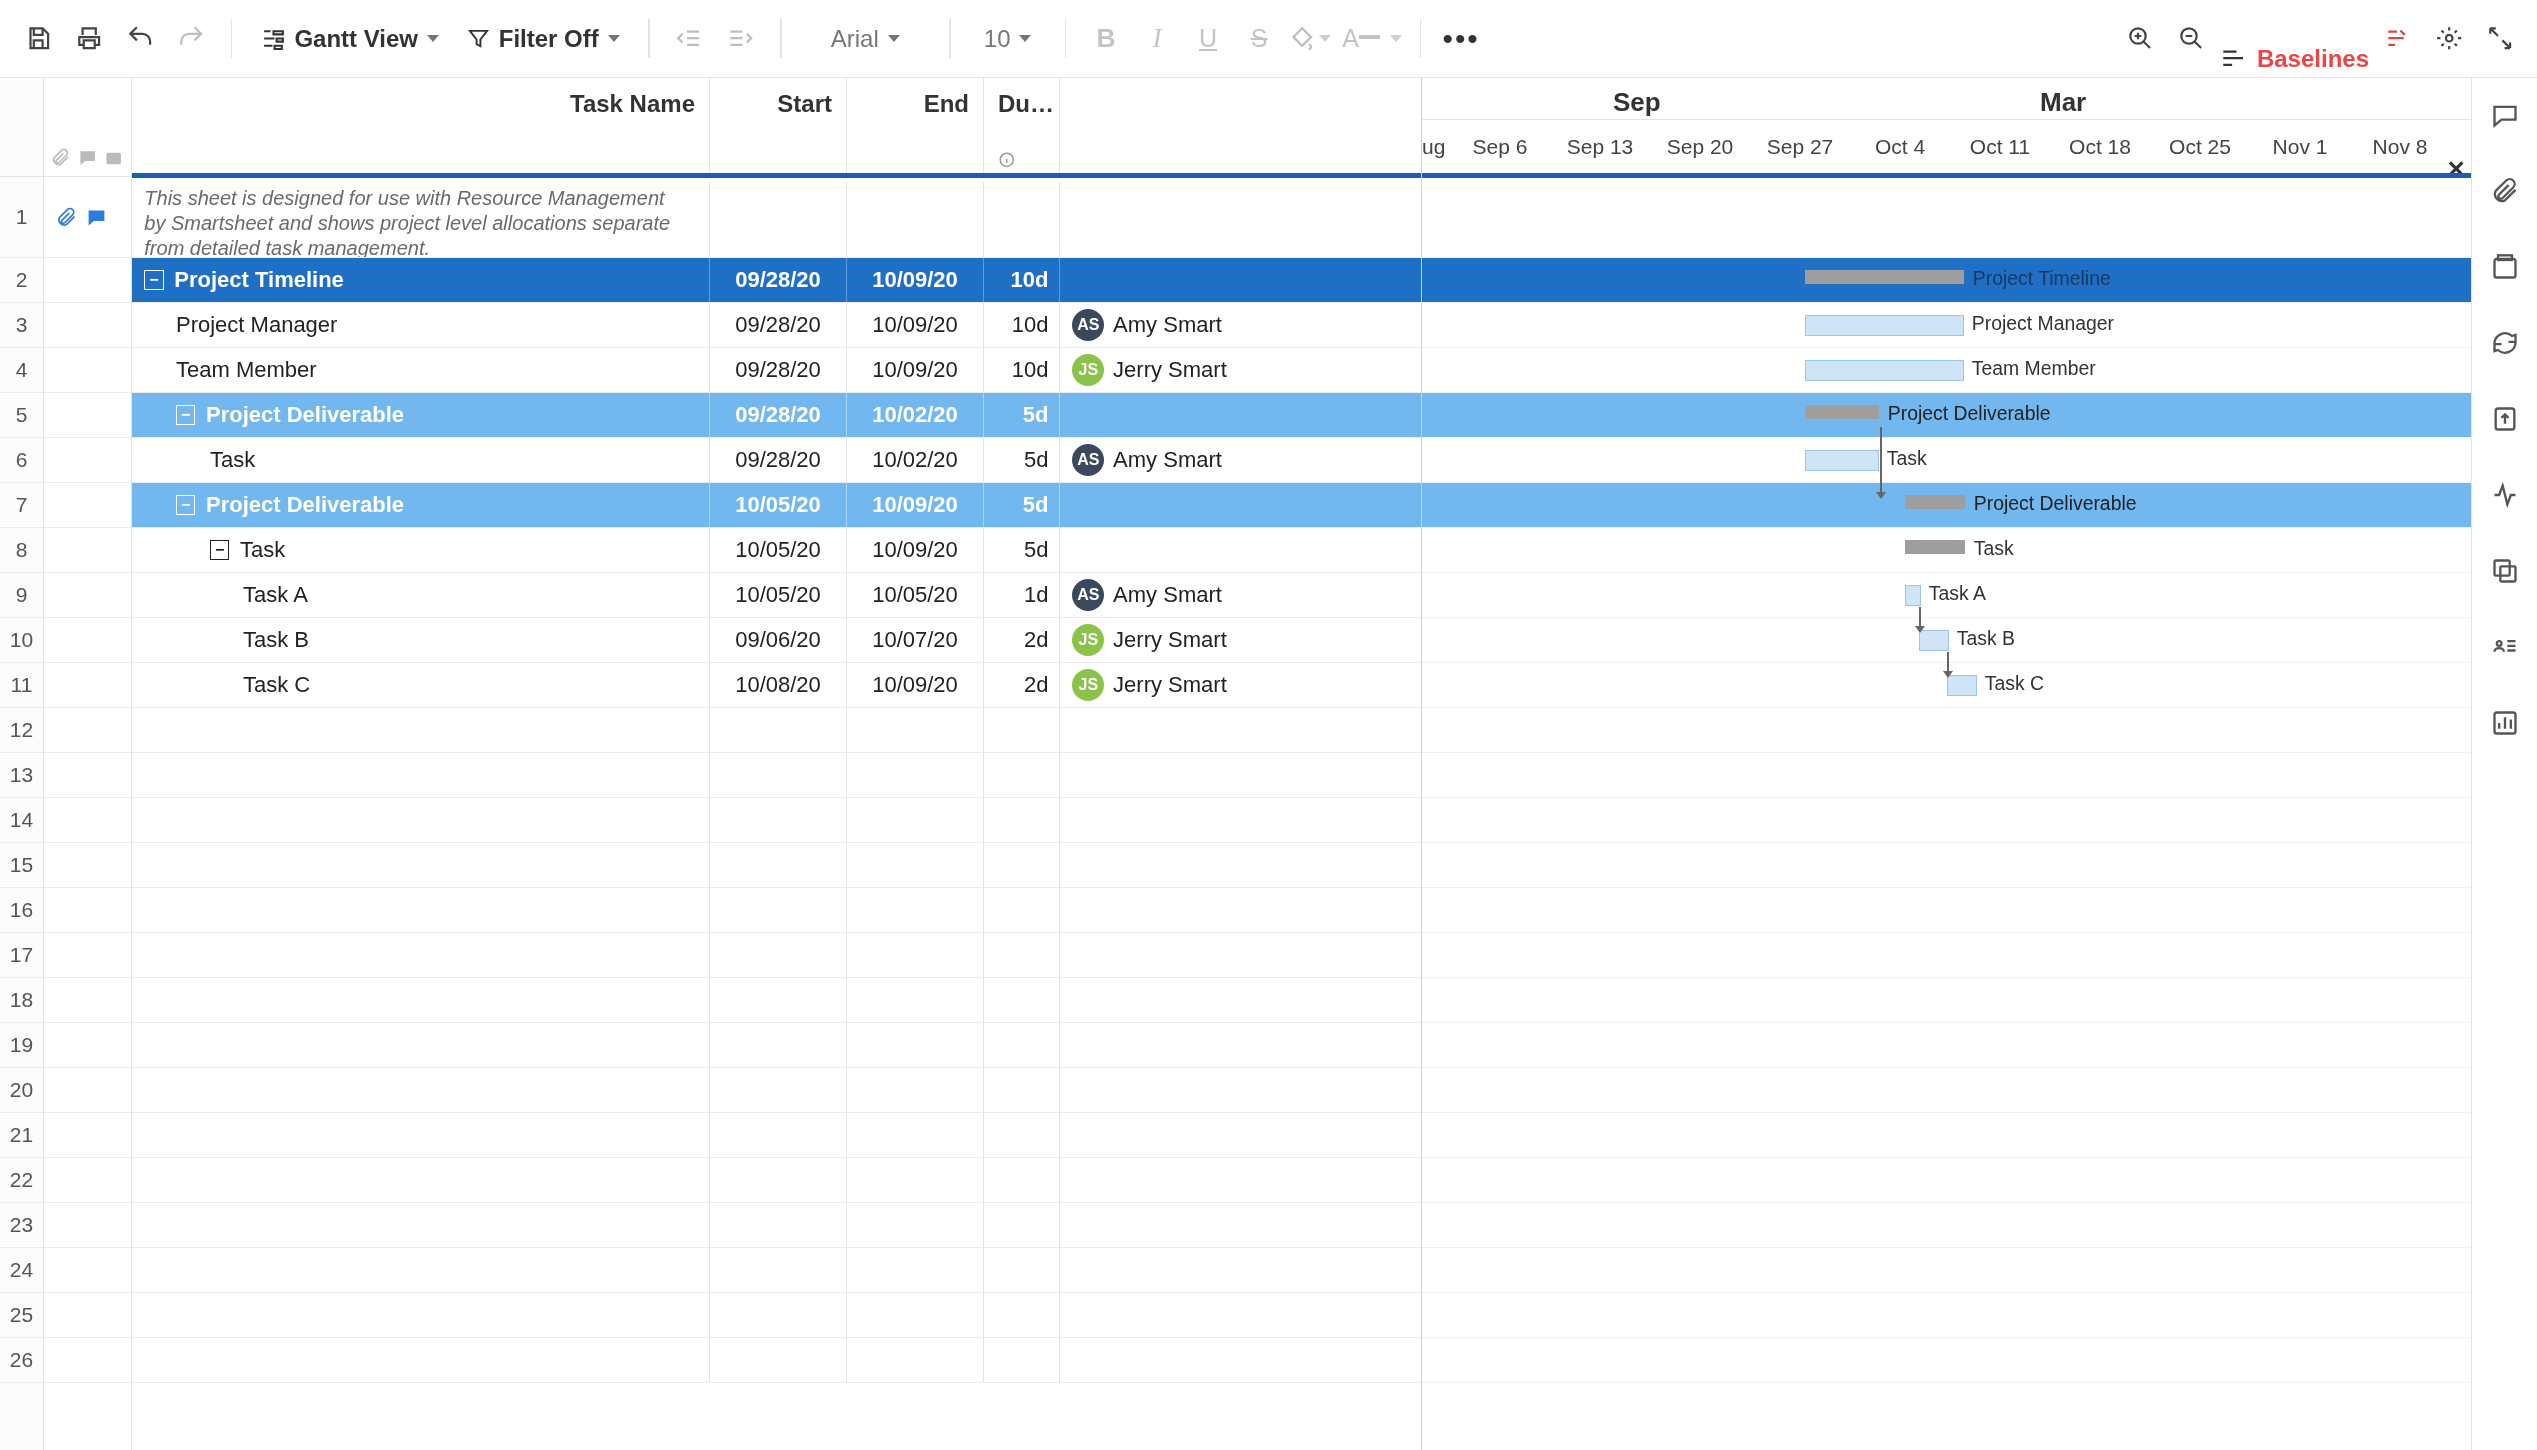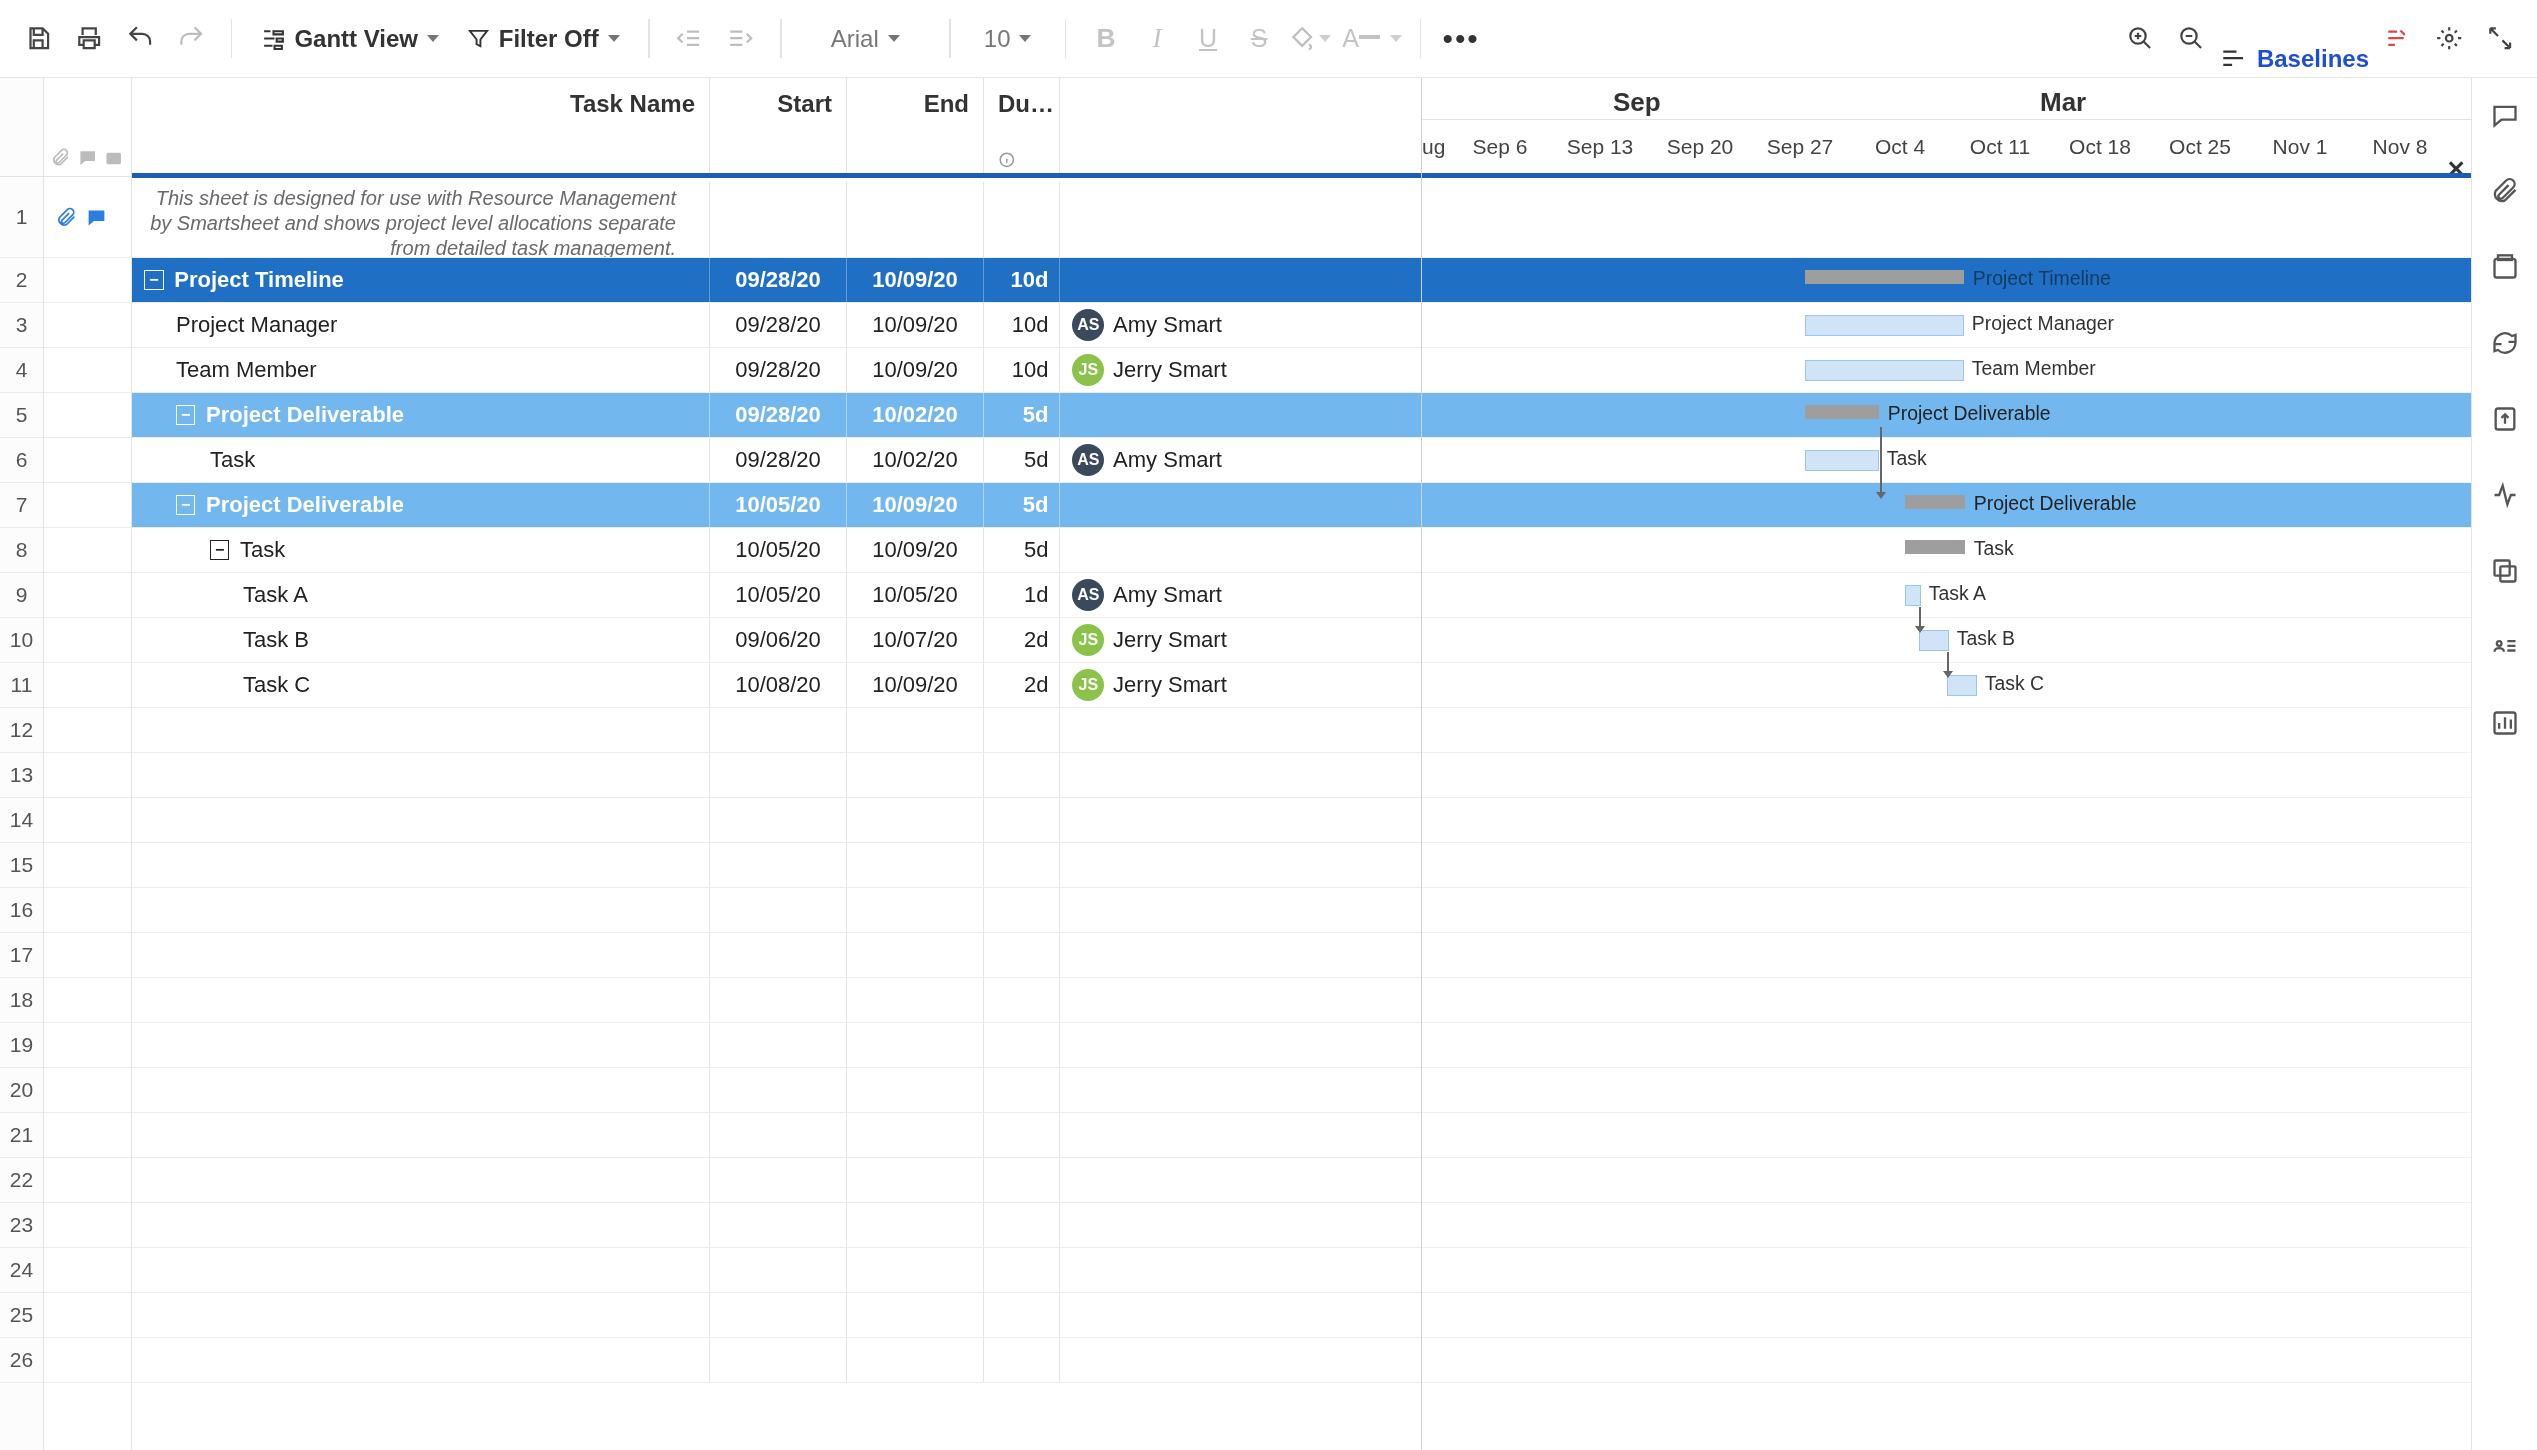--- a/index.html
+++ b/index.html
@@ -9,21 +9,21 @@
 .toolbar{height:78px;display:flex;align-items:center;padding:0 16px;border-bottom:1.8px solid #e5e5e5;gap:7px;}
 .t-sep{width:1.8px;height:39px;background:#e3e3e3;margin:0 10.6px;}
 .t-btn{height:44px;min-width:44px;display:flex;align-items:center;justify-content:center;color:#444;border-radius:3.5px;cursor:pointer;}
 .t-btn.disabled{opacity:.35;cursor:default;}
 .t-btn svg{width:26.4px;height:26.4px;stroke:#444;fill:none;stroke-width:2;}
 .t-drop{display:flex;align-items:center;gap:8.8px;padding:0 10.6px;border-radius:3.5px;}
 .t-drop .label{font-size:24px;font-weight:700;color:#333;}
 .t-drop .label.light{font-weight:400;color:#777;}
 .caret{width:0;height:0;border-left:6.2px solid transparent;border-right:6.2px solid transparent;border-top:7px solid #767676;}
 .toolbar-spacer{flex:1;}
-.baselines{display:flex;align-items:center;gap:10.6px;font-size:24px;font-weight:700;color:#1d4ed8;margin-top:40px;}
+.baselines{display:flex;align-items:center;gap:10.6px;font-size:24px;font-weight:700;color:#ef4444;margin-top:40px;}
 .baselines svg{width:26.4px;height:26.4px;stroke:#333;fill:none;stroke-width:2;}
 
 
 .main{display:flex;height:calc(100% - 78px);}
 .grid-area{width:1422px;display:flex;border-right:1.8px solid #d0d0d0;position:relative;}
 .gantt-area{flex:1;position:relative;overflow:hidden;}
 .side-rail{width:67px;border-left:1.8px solid #e3e3e3;display:flex;flex-direction:column;align-items:center;padding-top:17.6px;gap:37px;}
 .side-rail .rail-btn{width:39px;height:39px;display:flex;align-items:center;justify-content:center;color:#555;cursor:pointer;}
 .side-rail .rail-btn svg{width:28px;height:28px;stroke:#555;fill:none;stroke-width:2;}
 
@@ -53,21 +53,21 @@
 .data-body{flex:1;overflow:hidden;}
 .drow{height:45px;display:flex;align-items:center;border-bottom:0.9px solid #ececec;font-size:22px;color:#222;}
 .drow.first{height:81px;align-items:flex-start;padding-top:5.3px;}
 .drow .cell{border-right:1.8px solid #e3e3e3;height:100%;display:flex;align-items:center;padding:0 12.3px;overflow:hidden;white-space:nowrap;}
 .drow .cell.task{width:578px;}
 .drow .cell.start{width:137px;justify-content:center;}
 .drow .cell.end{width:137px;justify-content:center;}
 .drow .cell.dur{width:76px;justify-content:flex-end;padding-right:10.6px;}
 .drow .cell.ass{width:222px;border-right:none;gap:8.8px;}
 .drow.first .cell{align-items:flex-start;padding-top:3.5px;}
-.drow.first .cell.task{font-style:italic;color:#6a6a6a;font-size:20px;line-height:1.25;white-space:normal;padding-right:33px;text-align:right;}
+.drow.first .cell.task{font-style:italic;color:#6a6a6a;font-size:20px;line-height:1.25;white-space:normal;padding-right:33px;}
 
 .drow.parent-dark{background:#1f6fc4;color:#fff;font-weight:700;}
 .drow.parent-dark .cell{border-right-color:rgba(255,255,255,.3);}
 .drow.parent-light{background:#73b7ef;color:#fff;font-weight:700;}
 .drow.parent-light .cell{border-right-color:rgba(255,255,255,.4);}
 
 .toggle{display:inline-flex;width:19.4px;height:19.4px;border:1.8px solid currentColor;align-items:center;justify-content:center;font-size:16px;line-height:1;margin-right:10.6px;font-weight:700;}
 .indent1{padding-left:44px !important;}
 .indent2{padding-left:78px !important;}
 .indent3{padding-left:111px !important;}

